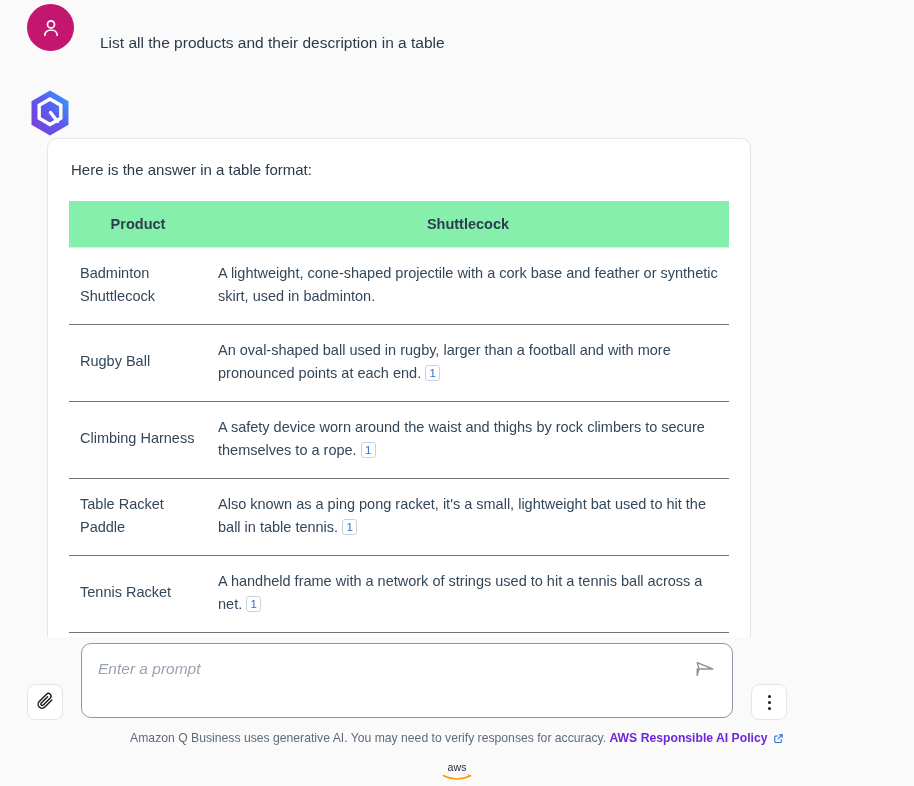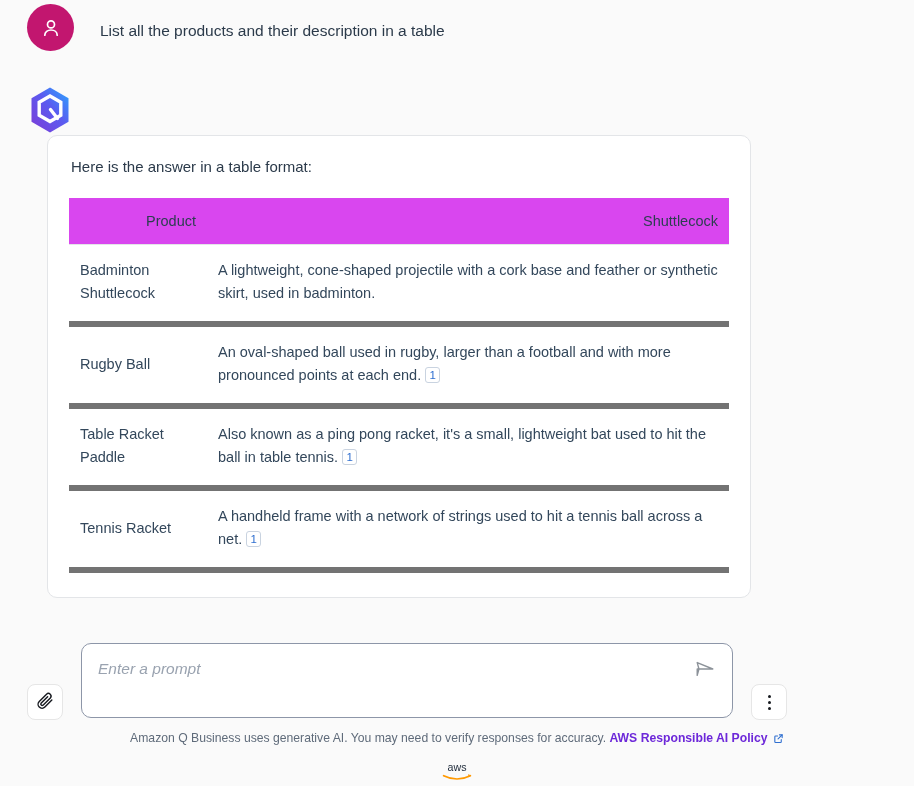--- a/index.html
+++ b/index.html
@@ -36,21 +36,21 @@
     border-radius: 50%;
     background: #c2166f;
     flex: 0 0 47px;
     display: flex;
     align-items: center;
     justify-content: center;
   }
   .avatar svg { display: block; }
   .user-text {
     margin-left: 26px;
-    margin-top: 16px;
+    margin-top: 28px;
     font-size: 15.5px;
     color: #2b3a4a;
     line-height: 1.4;
   }
 
   
   .assistant-turn {
     display: flex;
     align-items: flex-start;
     padding: 20px 0 0 25px;
@@ -78,34 +78,34 @@
     margin: 0 0 23px 2px;
   }
 
   
   table.products {
     width: 100%;
     border-collapse: collapse;
     table-layout: fixed;
   }
   table.products th {
-    background: #d946ef;
-    text-align: right;
+    background: #86efac;
+    text-align: center;
     font-size: 14.5px;
-    font-weight: normal;
+    font-weight: bold;
     color: #2c3e50;
     padding: 15px 11px 15px 11px;
     border-bottom: 1px solid #e3e5e8;
   }
   table.products th.col-product { width: 138px; }
   table.products td {
     font-size: 14.5px;
     color: #33475b;
     padding: 14px 11px 15px 11px;
-    border-bottom: 6px solid #737373;
+    border-bottom: 1px solid #737373;
     vertical-align: middle;
     line-height: 1.62;
   }
   table.products td.product-name {
     color: #33475b;
   }
   .cite {
     display: inline-block;
     min-width: 15px;
     padding: 0 3px;
@@ -268,20 +268,24 @@
           <tbody>
               <tr>
                 <td class="product-name">Badminton Shuttlecock</td>
                 <td>A lightweight, cone-shaped projectile with a cork base and feather or synthetic skirt, used in badminton.</td>
               </tr>
               <tr>
                 <td class="product-name">Rugby Ball</td>
                 <td>An oval-shaped ball used in rugby, larger than a football and with more pronounced points at each end.<span class="cite">1</span></td>
               </tr>
               <tr>
+                <td class="product-name">Climbing Harness</td>
+                <td>A safety device worn around the waist and thighs by rock climbers to secure themselves to a rope.<span class="cite">1</span></td>
+              </tr>
+              <tr>
                 <td class="product-name">Table Racket Paddle</td>
                 <td>Also known as a ping pong racket, it's a small, lightweight bat used to hit the ball in table tennis.<span class="cite">1</span></td>
               </tr>
               <tr>
                 <td class="product-name">Tennis Racket</td>
                 <td>A handheld frame with a network of strings used to hit a tennis ball across a net.<span class="cite">1</span></td>
               </tr>
             </tbody>
         </table>
       </div>

